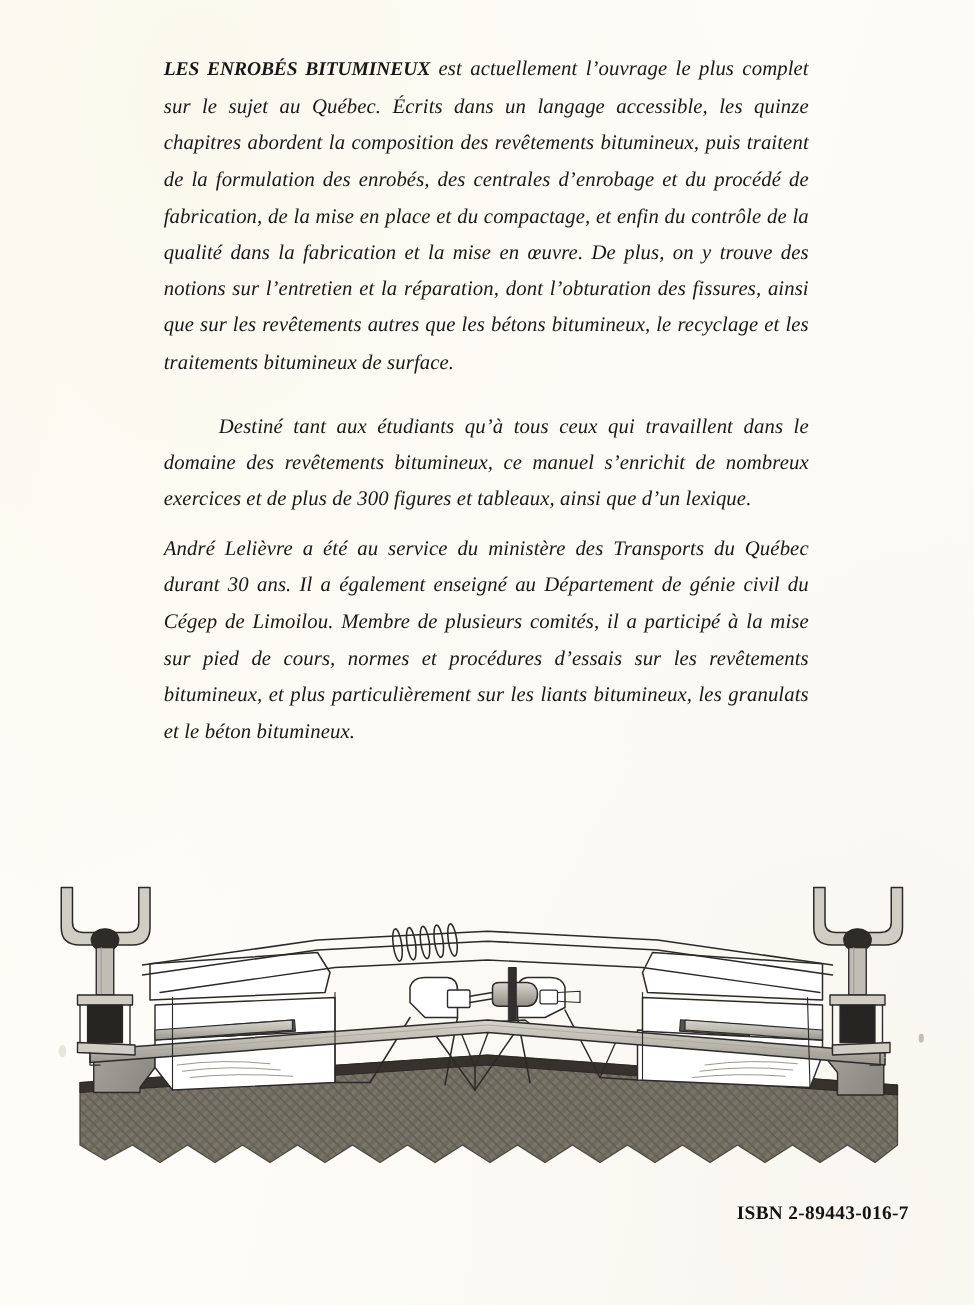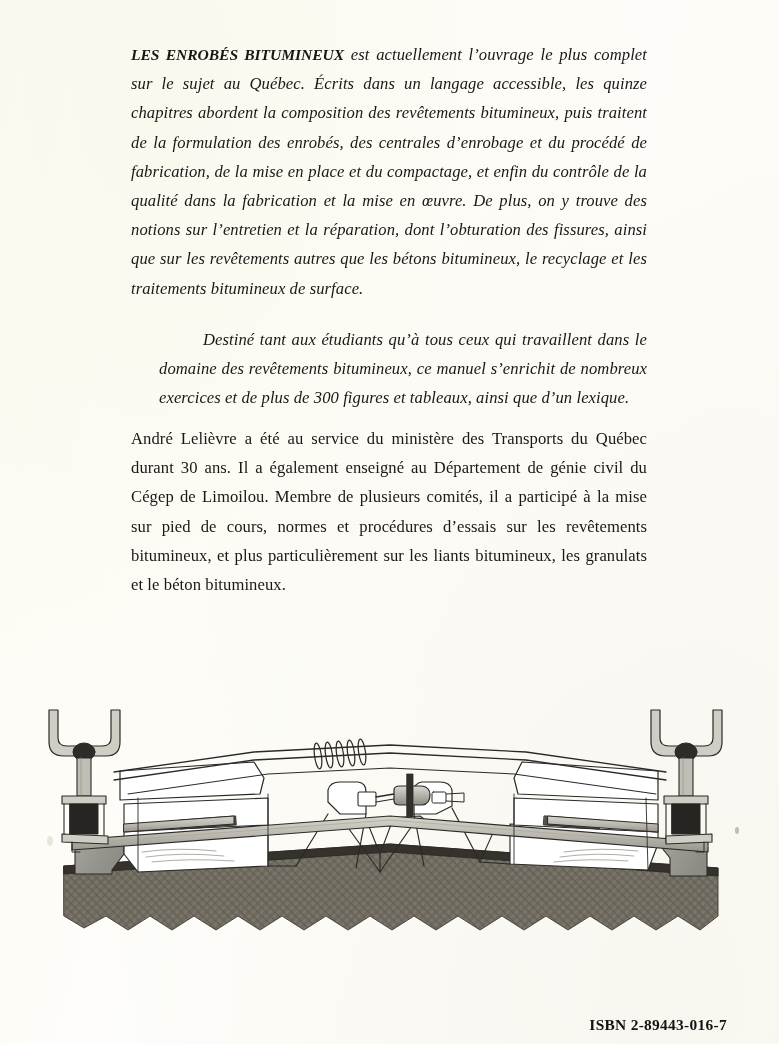--- a/index.html
+++ b/index.html
@@ -45,42 +45,43 @@
 
   .para {
     font-size: 16.6px;
     line-height: 29.2px;
     text-align: justify;
     text-justify: inter-word;
     margin: 0;
     color: #191817;
     letter-spacing: 0.005em;
   }
-  .para + .para { margin-top: 22px; margin-left: 28px; }
+  .para + .para { margin-top: 22px; }
 
   .para-indent { text-indent: 44px; }
 
   .lead-title {
     font-weight: bold;
     font-size: 15.6px;
     letter-spacing: -0.004em;
     font-stretch: condensed;
   }
 
   .author-block {
     position: absolute;
     left: 131px;
     top: 424px;
     width: 516px;
+    font-style: italic;
   }
 
   .isbn {
     position: absolute;
     right: 52px;
-    top: 1016px;
+    top: 962px;
     font-size: 15.4px;
     font-weight: bold;
     letter-spacing: 0.02em;
     color: #131313;
     font-family: "Liberation Serif", "DejaVu Serif", serif;
     text-align: center;
   }
 
   .figure {
     position: absolute;

